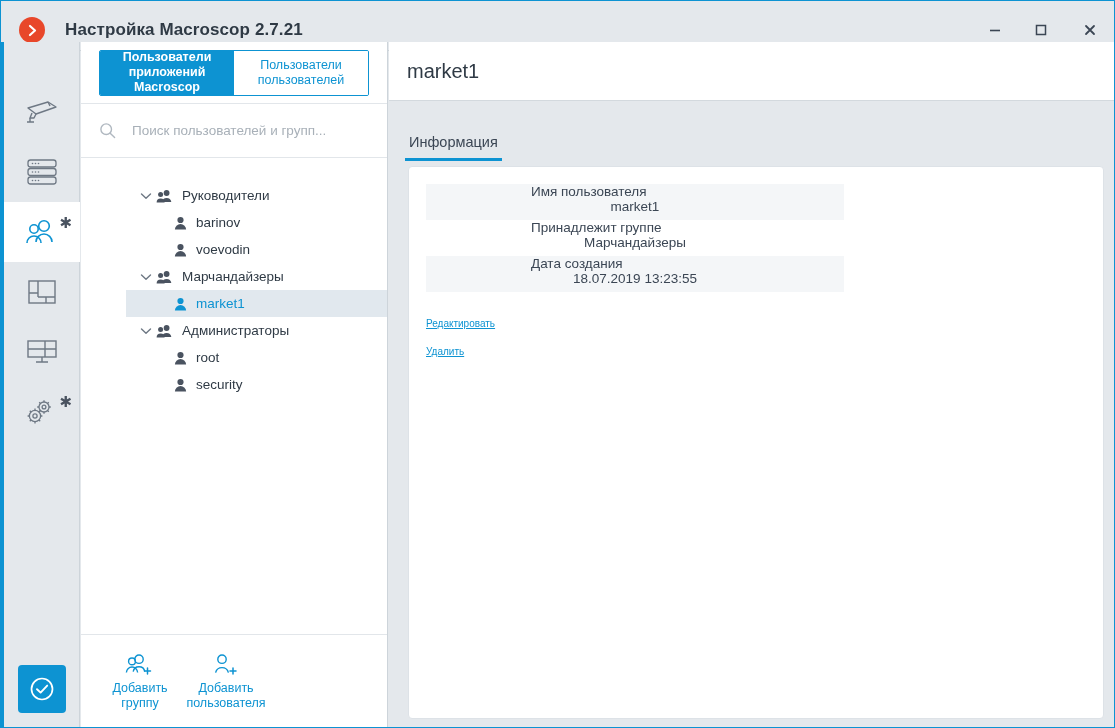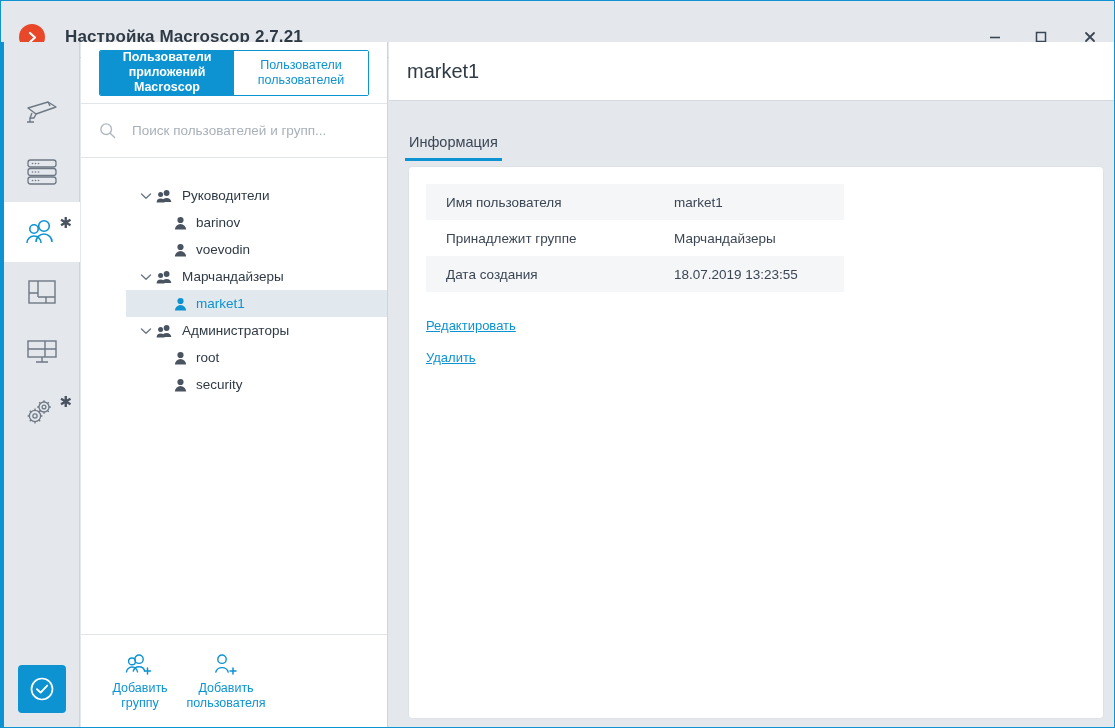--- a/index.html
+++ b/index.html
@@ -13,21 +13,21 @@
   .window {
     position: relative;
     width: 1115px; height: 728px;
     background: #e4e8ec;
     border: 1px solid #0d93d2;
     overflow: hidden;
   }
 
   
   .titlebar {
-    position: absolute; left: 0; top: 16px;
+    position: absolute; left: 0; top: 9px;
     width: 1115px; height: 41px;
     background: #e4e8ec;
     display: flex; align-items: center;
     border-bottom: 1px solid #cdd4da;
   }
   .app-logo {
     width: 26px; height: 26px; border-radius: 50%;
     background: #e8472a;
     margin-left: 18px;
     display: flex; align-items: center; justify-content: center;
@@ -230,36 +230,37 @@
     border: 1px solid #dde2e7;
     border-radius: 4px;
   }
   .info-table {
     margin: 17px 0 0 17px;
     width: 418px;
   }
   .info-row {
     display: flex; align-items: center;
     height: 36px;
+    flex-direction: column;
   }
   .info-row.odd { background: #f4f6f8; }
   .info-label {
     width: 248px;
     padding-left: 20px;
     font-size: 13.5px;
     color: #3b4654;
   }
   .info-value {
     font-size: 13.5px;
     color: #3b4654;
   }
   .links { margin: 26px 0 0 17px; }
   .doc-link {
     display: block;
-    font-size: 13px;
+    font-size: 10px;
     color: #0d93d2;
     text-decoration: underline;
     margin-bottom: 17px;
   }
 </style>
 </head>
 <body>
 
 <div class="window">
 

